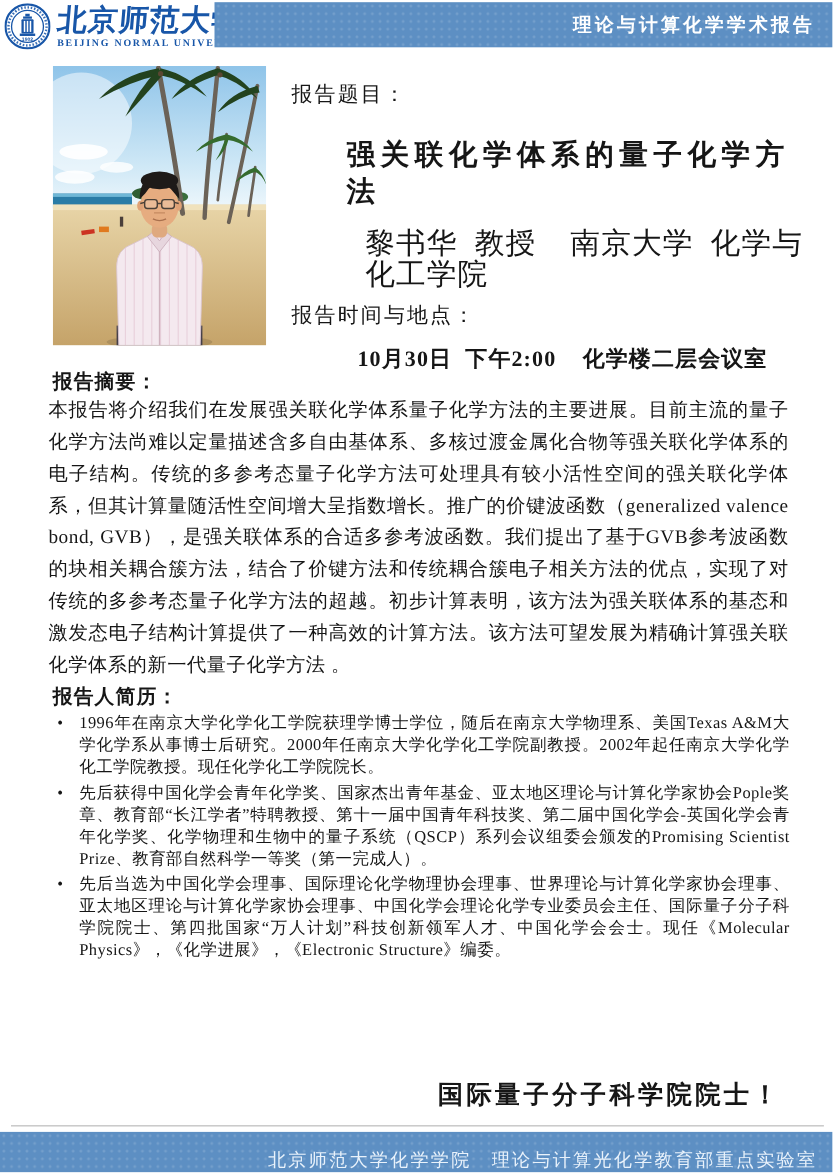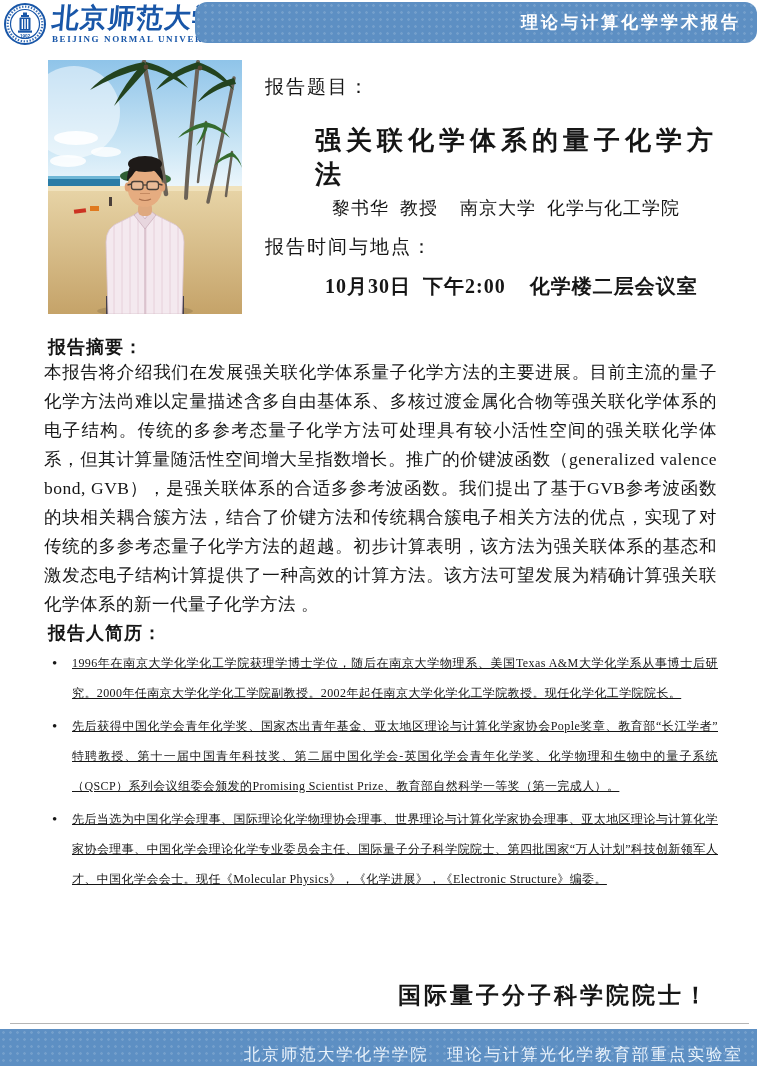--- a/index.html
+++ b/index.html
@@ -4,49 +4,49 @@
 <style>
   html,body{margin:0;padding:0;background:#ffffff;}
   body{font-family:"Liberation Serif","DejaVu Serif",serif;color:#161616;}
   .page{position:relative;width:757px;height:1066px;background:#ffffff;overflow:hidden;}
 
   
   .banner{position:absolute;left:195px;right:0;top:2px;height:41px;
     background-color:#5d8fc3;
     background-image:radial-gradient(rgba(255,255,255,.14) 1px, transparent 1.6px);
     background-size:7px 7px;
-    display:flex;align-items:center;justify-content:flex-end;padding-right:16px;box-sizing:border-box;border-radius:12px;}
+    display:flex;align-items:center;justify-content:flex-end;padding-right:16px;box-sizing:border-box;}
   .banner-title{color:#ffffff;font-size:17px;font-weight:bold;letter-spacing:3px;}
   .logo{position:absolute;left:4px;top:3px;display:flex;align-items:center;gap:6px;}
   .wordmark{display:flex;flex-direction:column;line-height:1;}
   .wordmark .cn{color:#1856a8;font-size:27px;font-weight:bold;transform:skewX(-5deg);letter-spacing:1px;}
   .wordmark .en{color:#1856a8;font-size:9px;font-weight:bold;letter-spacing:1.6px;margin-top:3px;}
 
   
   .photo{position:absolute;left:48px;top:60px;width:194px;height:254px;}
 
   
   .info{position:absolute;left:265px;top:74px;width:482px;}
   .info .label{font-size:19px;line-height:26px;letter-spacing:2px;}
   .sem-title{font-size:26px;font-weight:bold;letter-spacing:5px;line-height:34px;margin:24px 0 0 50px;}
-  .sem-speaker{font-size:18px;line-height:28px;margin:2px 0 0 67px;letter-spacing:1px;white-space:pre-wrap;}
+  .sem-speaker{font-size:27px;line-height:28px;margin:15px 0 0 67px;letter-spacing:1px;white-space:pre-wrap;}
   .lbl2{margin-top:22px;}
   .lbl3{margin-top:12px;}
   .sem-time{font-size:20px;font-weight:bold;line-height:28px;margin:12px 0 0 60px;letter-spacing:1px;white-space:pre-wrap;}
 
   
   .abs-heading{position:absolute;left:48px;top:335px;font-size:18px;font-weight:bold;letter-spacing:1px;}
   .abs-body{position:absolute;left:44px;top:358px;width:673px;font-size:17.5px;line-height:29px;
     text-align:justify;letter-spacing:.5px;}
 
   
   .bio-heading{position:absolute;left:48px;top:621px;font-size:18px;font-weight:bold;letter-spacing:1px;}
   .bio-list{position:absolute;left:48px;top:648px;width:670px;margin:0;padding:0;list-style:none;}
-  .bio-list li{position:relative;padding-left:24px;font-size:12px;line-height:30px;
-    text-align:justify;letter-spacing:.4px;margin-bottom:3px;text-decoration:underline;}
+  .bio-list li{position:relative;padding-left:24px;font-size:15px;line-height:20px;
+    text-align:justify;letter-spacing:.4px;margin-bottom:3px;}
   .bio-list li::before{content:"•";position:absolute;left:4px;top:0;font-size:15px;}
 
   
   .welcome{position:absolute;right:47px;top:980px;font-size:23px;font-weight:bold;letter-spacing:3px;}
   .divider{position:absolute;left:10px;right:8px;top:1023px;height:1px;background:#b5b5b5;}
   .footerbar{position:absolute;left:0;right:0;bottom:0;height:37px;
     background-color:#5d8fc3;
     background-image:radial-gradient(rgba(255,255,255,.14) 1px, transparent 1.6px);
     background-size:7px 7px;
     display:flex;align-items:flex-end;justify-content:flex-end;padding-right:14px;box-sizing:border-box;}

